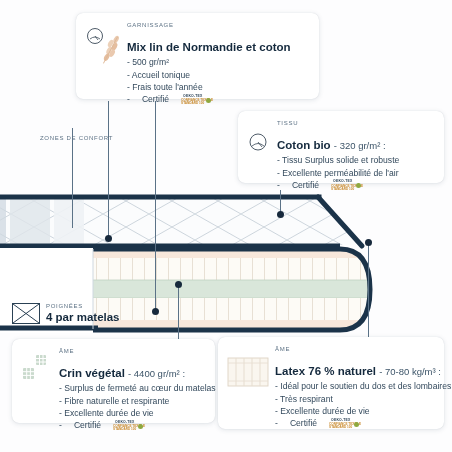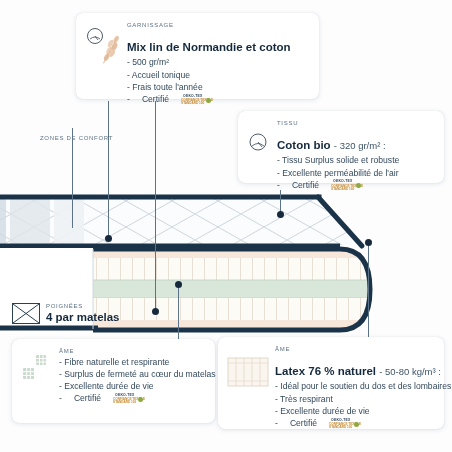--- a/index.html
+++ b/index.html
@@ -331,23 +331,27 @@
           <line x1="16" y1="11" x2="26" y2="11"></line>
           <line x1="6.7" y1="17" x2="6.7" y2="28"></line>
           <line x1="10.4" y1="17" x2="10.4" y2="28"></line>
           <line x1="3" y1="20.7" x2="14" y2="20.7"></line>
           <line x1="3" y1="24.4" x2="14" y2="24.4"></line>
         </g>
       </svg>
     </div>
     <div class="body">
       <div class="eyebrow">ÂME</div>
+      <div class="headline">
+        <span>Crin végétal</span>
+        <span class="weight">- 4400 gr/m² :</span>
+      </div>
       <ul class="bullets">
+        <li>Surplus de fermeté au cœur du matelas</li>
         <li>Fibre naturelle et respirante</li>
-        <li>Surplus de fermeté au cœur du matelas</li>
         <li>Excellente durée de vie</li>
         <li class="certline">
           <span>Certifié</span>
           <span class="oeko">
             <span class="l1">OEKO-TEX</span>
             <span class="l2">CONFIANCE TEXTILE</span>
             <span class="l3">STANDARD 100</span>
             <span class="dotlogo"></span>
           </span>
         </li>
@@ -366,21 +370,21 @@
           <line x1="34" y1="6" x2="34" y2="34"></line>
         </g>
         <line x1="2" y1="11" x2="42" y2="11" stroke="#e6ddd0" stroke-width="0.8"></line>
         <line x1="2" y1="29" x2="42" y2="29" stroke="#e6ddd0" stroke-width="0.8"></line>
       </svg>
     </div>
     <div class="body">
       <div class="eyebrow">ÂME</div>
       <div class="headline">
         <span>Latex 76 % naturel</span>
-        <span class="weight">- 50-80 kg/m³ :</span>
+        <span class="weight">- 70-80 kg/m³ :</span>
       </div>
       <ul class="bullets">
         <li>Idéal pour le soutien du dos et des lombaires</li>
         <li>Très respirant</li>
         <li>Excellente durée de vie</li>
         <li class="certline">
           <span>Certifié</span>
           <span class="oeko">
             <span class="l1">OEKO-TEX</span>
             <span class="l2">CONFIANCE TEXTILE</span>

